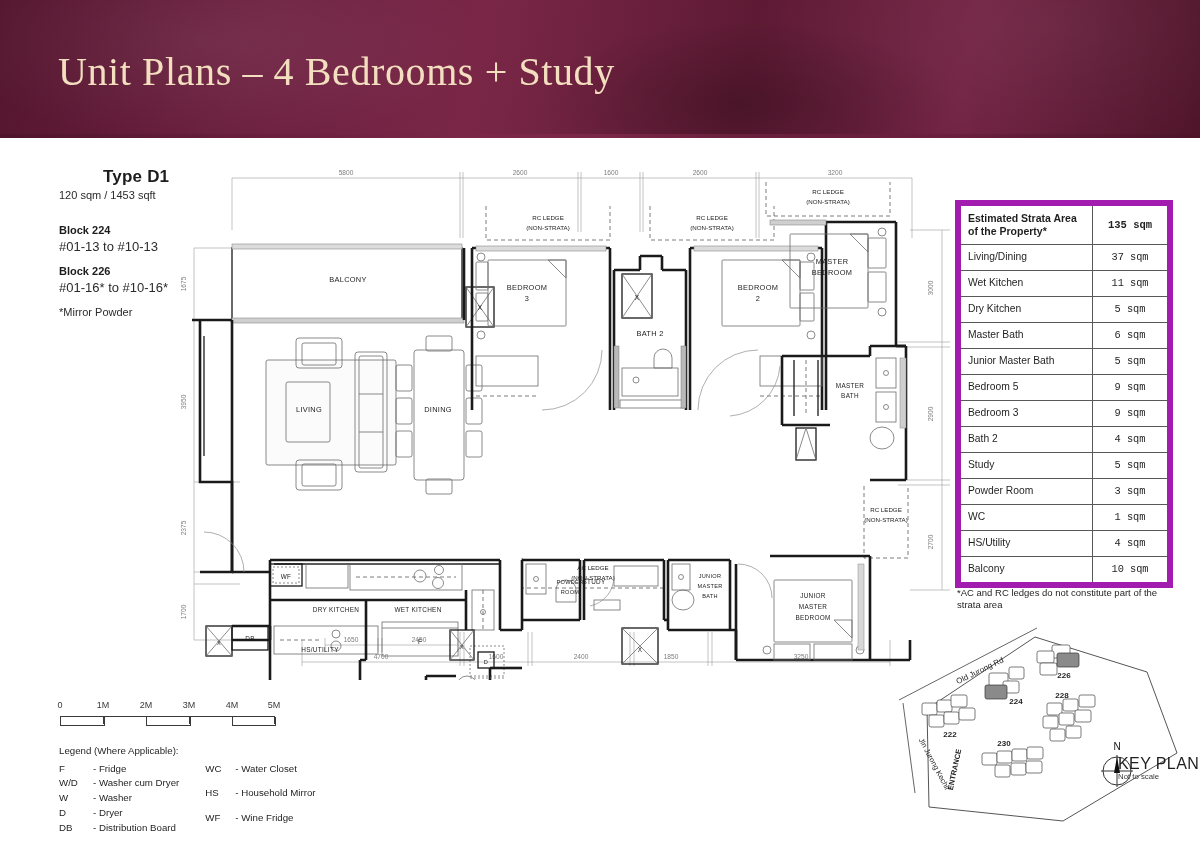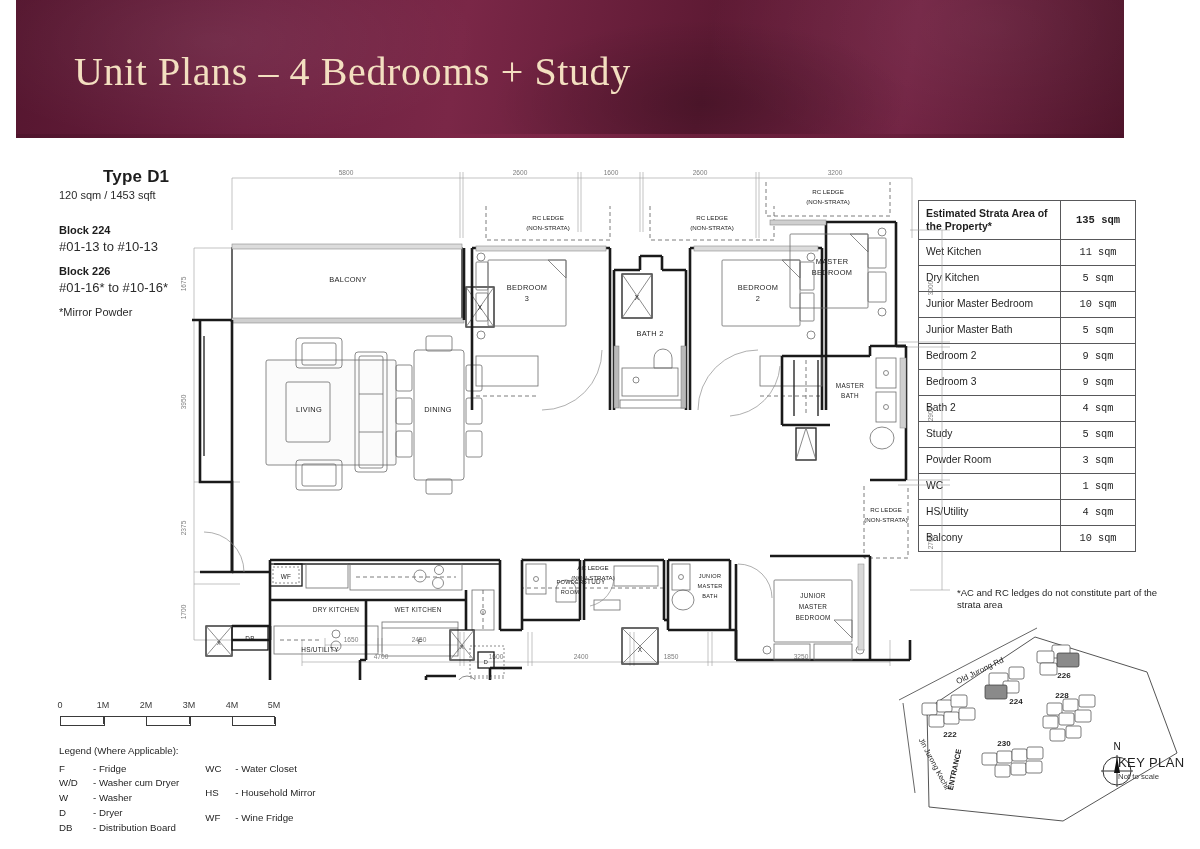--- a/index.html
+++ b/index.html
@@ -1,19 +1,19 @@
 <!DOCTYPE html>
 <html><head>
 <meta charset="utf-8">
 <style>
   html,body{margin:0;padding:0;}
   body{width:1200px;height:849px;background:#ffffff;font-family:"Liberation Sans",sans-serif;position:relative;overflow:hidden;}
 
   
-  #header{position:absolute;left:16px;top:0;width:1108px;height:138px;
+  #header{position:absolute;left:0;top:0;width:1200px;height:138px;
     background:
       radial-gradient(ellipse 380px 150px at 18% 30%, rgba(255,255,255,0.07), rgba(255,255,255,0) 70%),
       radial-gradient(ellipse 300px 120px at 62% 75%, rgba(0,0,0,0.22), rgba(0,0,0,0) 70%),
       radial-gradient(ellipse 420px 200px at 88% 20%, rgba(255,255,255,0.05), rgba(255,255,255,0) 70%),
       linear-gradient(100deg,#55162f 0%,#6d2040 22%,#7a2747 40%,#5e1a34 62%,#722343 80%,#4e1329 100%);
     overflow:hidden;}
   #header::after{content:"";position:absolute;left:0;bottom:0;width:100%;height:4px;
     background:linear-gradient(90deg,#4a1228,#8a2c4f,#4a1228);opacity:.6;}
   #header-title{position:absolute;left:58px;top:48px;color:#f3dfc0;
     font-family:"Liberation Serif",serif;font-size:40px;letter-spacing:.6px;white-space:nowrap;}
@@ -21,21 +21,21 @@
   
   #unit-type{position:absolute;left:59px;top:167px;font-size:17px;font-weight:bold;color:#1c1c1c;letter-spacing:.2px;margin-left:44px;}
   #unit-area{position:absolute;left:59px;top:189px;font-size:11px;color:#2b2b2b;}
   .block-name{position:absolute;font-size:11px;font-weight:bold;color:#1c1c1c;}
   .block-units{position:absolute;font-size:13px;color:#2b2b2b;}
   #blk1-name{left:59px;top:224px;} #blk1-units{left:59px;top:239px;}
   #blk2-name{left:59px;top:265px;} #blk2-units{left:59px;top:280px;}
   #mirror-note{position:absolute;left:59px;top:306px;font-size:11px;color:#2b2b2b;}
 
   
-  #strata-table{position:absolute;left:918px;top:200px;width:218px;border:1px solid #a21caf;
+  #strata-table{position:absolute;left:955px;top:200px;width:218px;border:6px solid #a21caf;
      border-collapse:collapse;font-size:10.3px;color:#1f1f1f;background:#fff;}
   #strata-table td{border:1px solid #58585a;padding:4px 7px;line-height:1.25;height:17px;}
   #strata-table td.val{text-align:center;width:60px;font-family:Liberation Mono, monospace;}
   #strata-table tr.head td{font-weight:bold;font-size:10.5px;padding:6px 7px;}
   #strata-note{position:absolute;left:957px;top:587px;width:225px;font-size:9.5px;color:#1f1f1f;line-height:1.3;}
 
   
   #scale{position:absolute;left:60px;top:700px;width:215px;}
   #scale .labels{position:relative;height:14px;}
   #scale .labels span{position:absolute;font-size:9px;color:#3a3a3a;transform:translateX(-50%);}
@@ -49,21 +49,21 @@
   #legend .cols{display:flex;}
   #legend .col{display:table;}
   #legend .row{display:table-row;}
   #legend .k{display:table-cell;width:34px;white-space:nowrap;}
   #legend .d{display:table-cell;white-space:nowrap;padding-right:26px;}
   #legend .col2 .k{width:30px;}
 
   
   #keyplan{position:absolute;left:885px;top:625px;width:300px;height:200px;}
   #keyplan svg{display:block;}
-  #kp-title{position:absolute;left:1118px;top:755px;font-size:13px;color:#1f1f1f;letter-spacing:.4px;}
+  #kp-title{position:absolute;left:1118px;top:755px;font-size:16px;color:#1f1f1f;letter-spacing:.4px;}
   #kp-sub{position:absolute;left:1118px;top:772px;font-size:7.8px;color:#3a3a3a;}
 
   
   #floorplan{position:absolute;left:170px;top:160px;width:800px;height:520px;}
   #floorplan svg{display:block;}
   .rmlabel{font-family:"Liberation Sans",sans-serif;font-size:7.4px;fill:#1c1c1c;text-anchor:middle;letter-spacing:.3px;}
   .rmlabel.sm{font-size:6.4px;}
   .rmlabel.xs{font-size:5.6px;}
   .dimtxt{font-family:"Liberation Sans",sans-serif;font-size:6.6px;fill:#7d7d7d;text-anchor:middle;}
   .ledge{font-family:"Liberation Sans",sans-serif;font-size:6.2px;fill:#1c1c1c;text-anchor:middle;}
@@ -89,38 +89,42 @@
 <div id="blk2-name" class="block-name">Block 226</div>
 <div id="blk2-units" class="block-units">#01-16* to #10-16*</div>
 <div id="mirror-note">*Mirror Powder</div>
 
 <table id="strata-table">
   <tbody id="strata-body">
     <tr class="head">
       <td>Estimated Strata Area of the Property*</td>
       <td class="val">135 sqm</td>
     </tr>
+  <tr>
+        <td>Living/Dining</td>
+        <td class="val">37 sqm</td>
+      </tr>
       <tr>
         <td>Wet Kitchen</td>
         <td class="val">11 sqm</td>
       </tr>
       <tr>
         <td>Dry Kitchen</td>
         <td class="val">5 sqm</td>
       </tr>
       <tr>
-        <td>Junior Master Bedroom</td>
-        <td class="val">10 sqm</td>
+        <td>Master Bath</td>
+        <td class="val">6 sqm</td>
       </tr>
       <tr>
         <td>Junior Master Bath</td>
         <td class="val">5 sqm</td>
       </tr>
       <tr>
-        <td>Bedroom 2</td>
+        <td>Bedroom 5</td>
         <td class="val">9 sqm</td>
       </tr>
       <tr>
         <td>Bedroom 3</td>
         <td class="val">9 sqm</td>
       </tr>
       <tr>
         <td>Bath 2</td>
         <td class="val">4 sqm</td>
       </tr>

